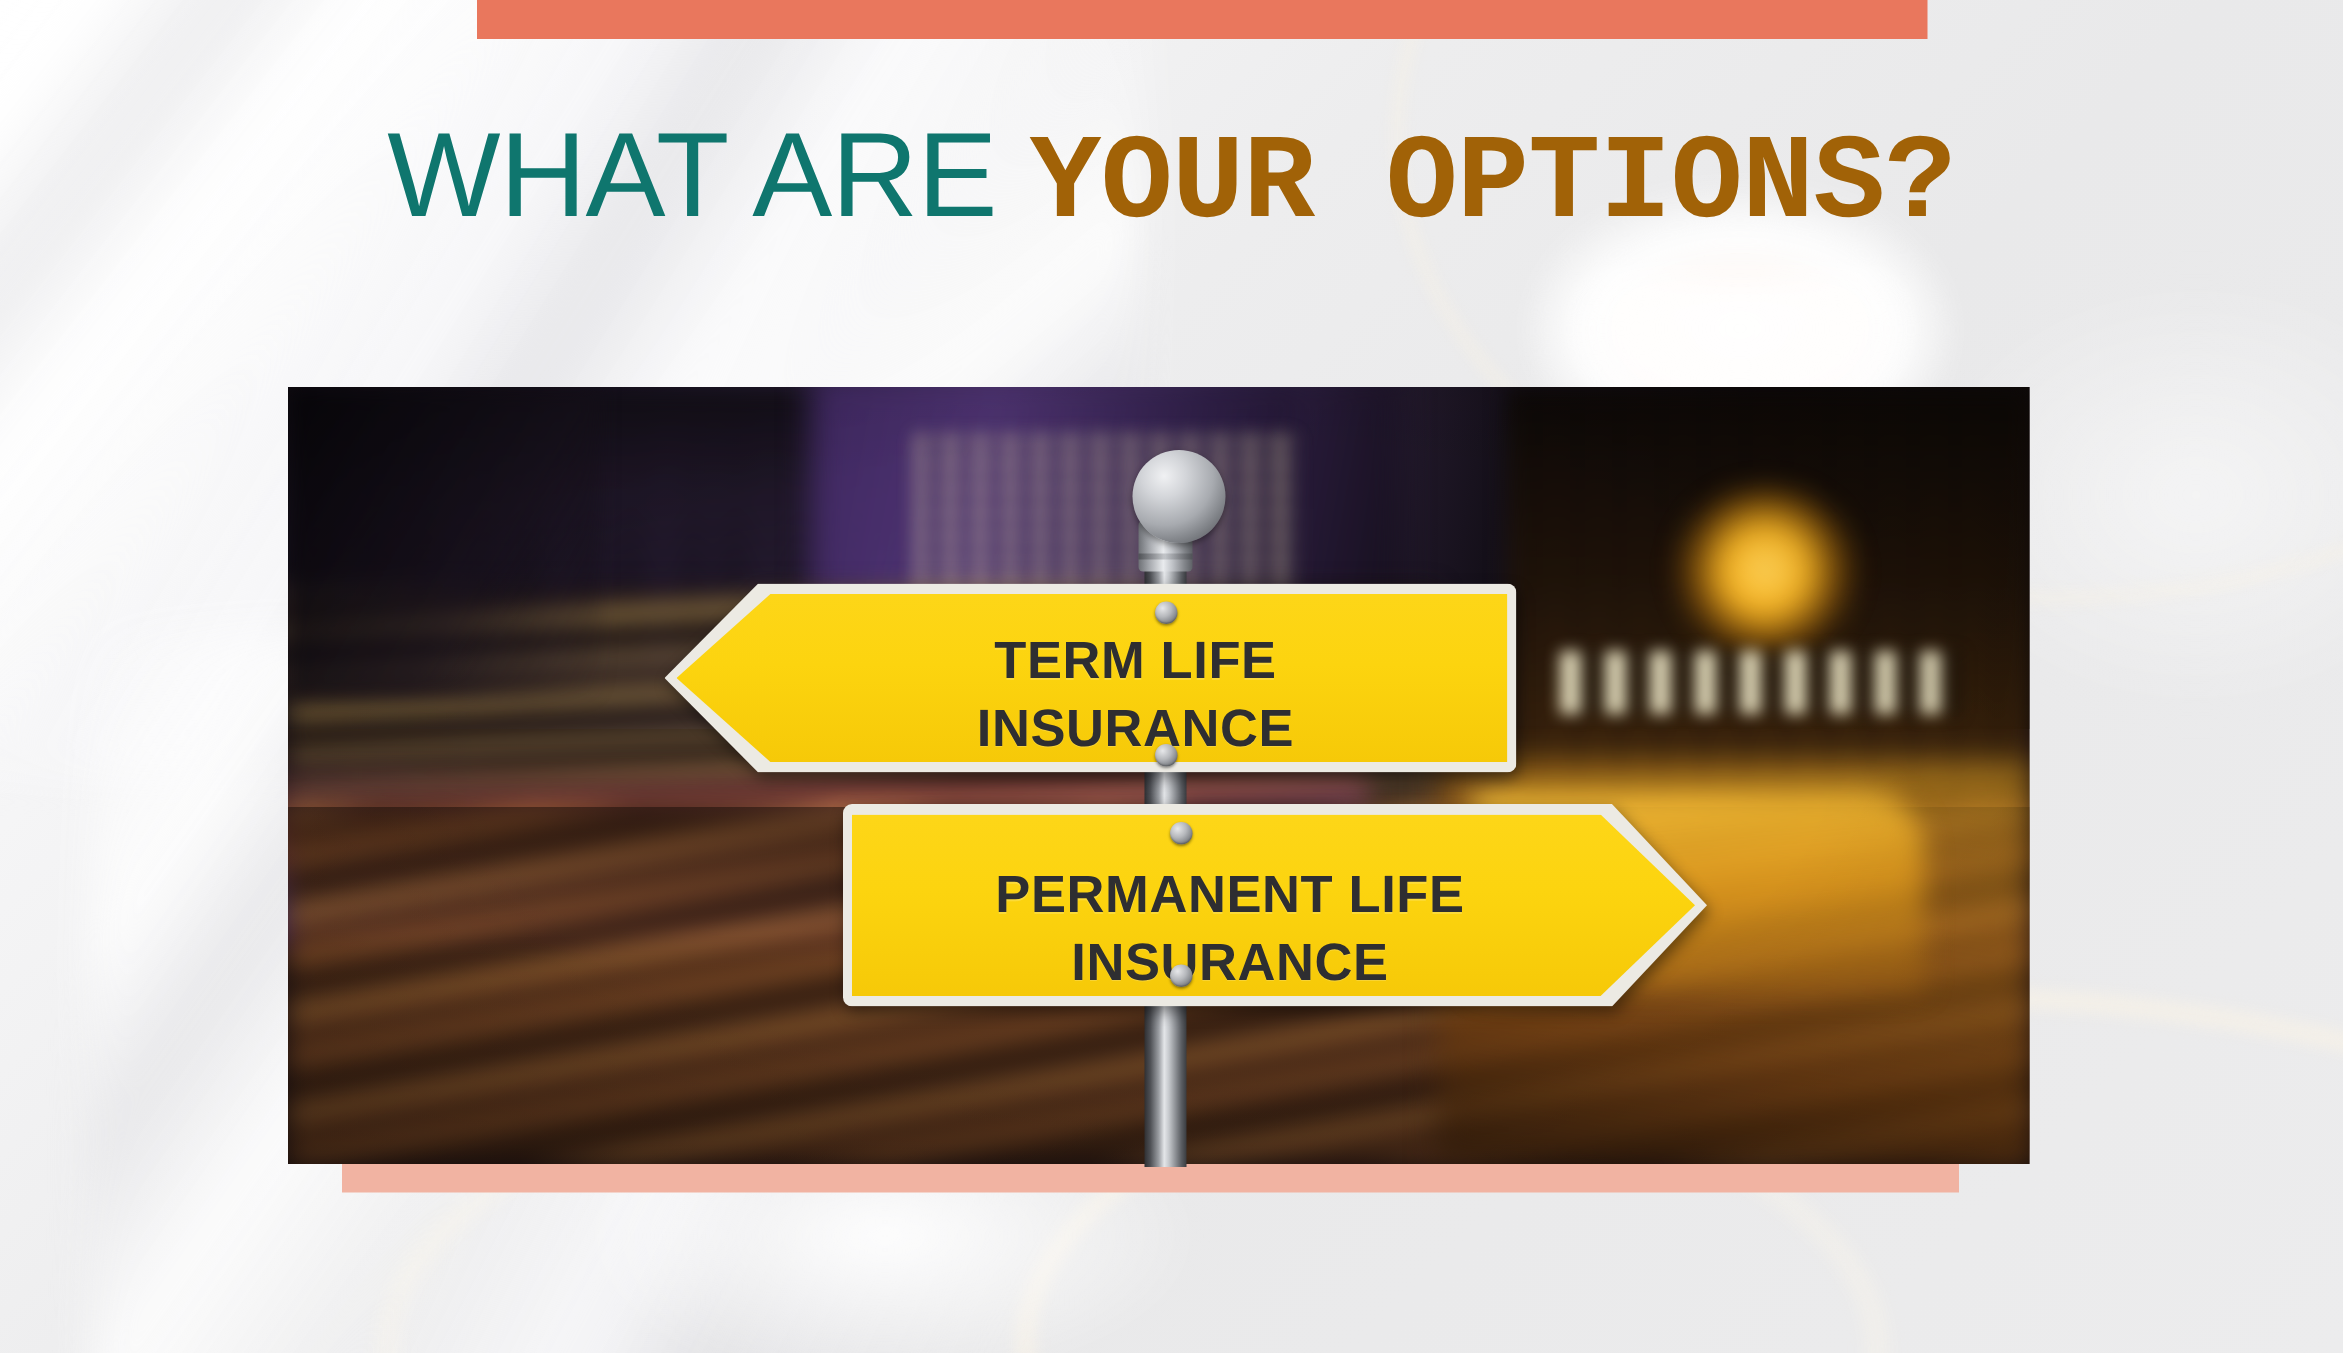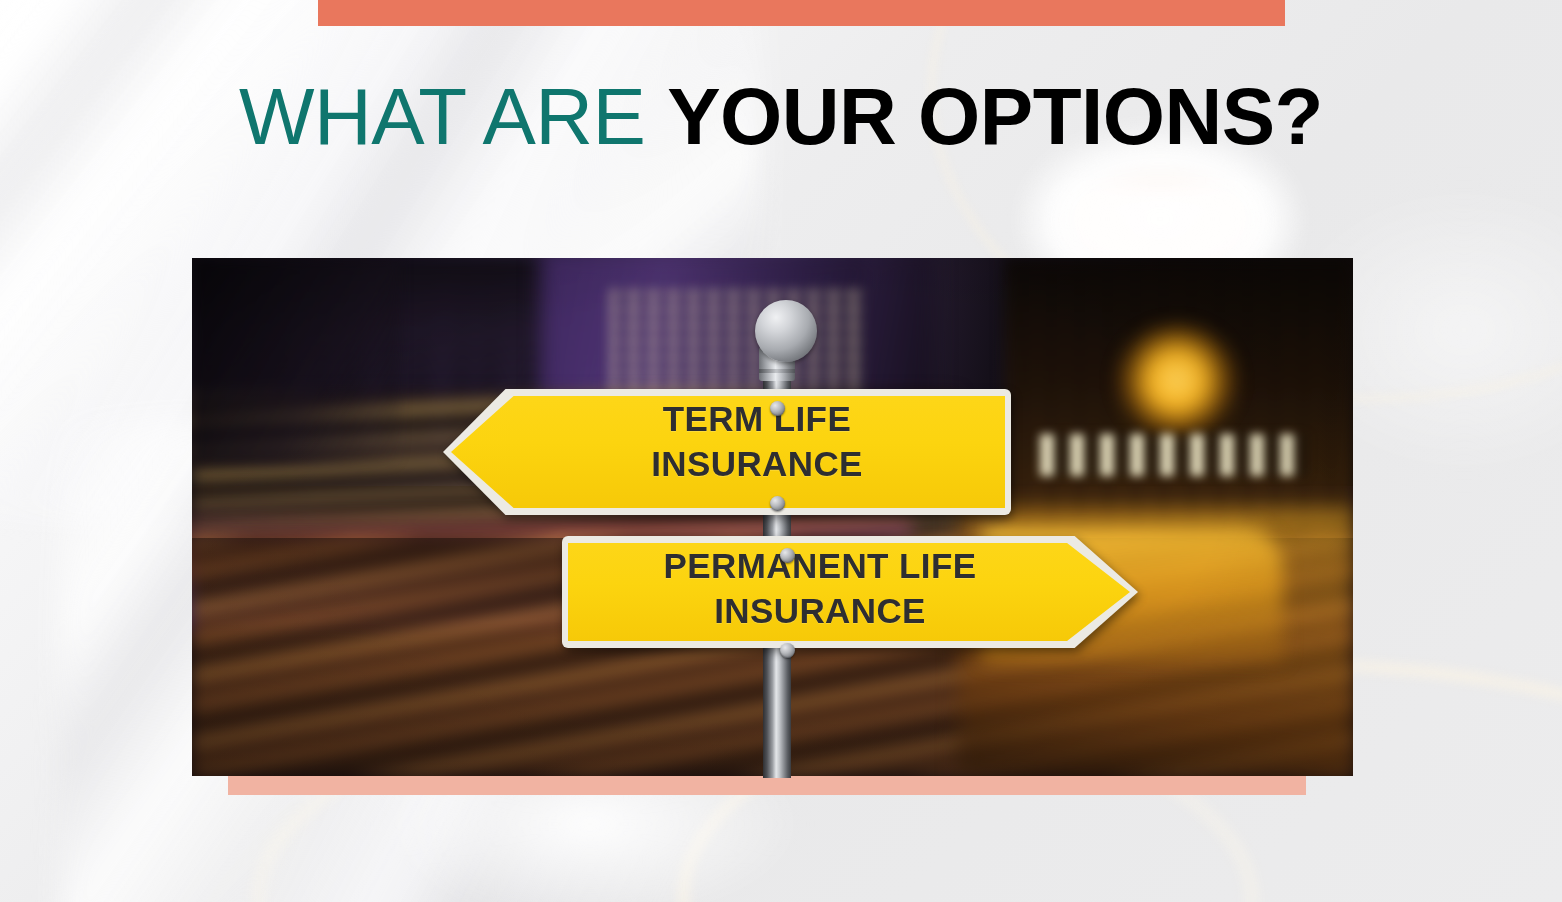--- a/index.html
+++ b/index.html
@@ -99,24 +99,24 @@
     line-height: 98px;
     letter-spacing: -0.5px;
   }
   .title .t-light {
     color: #0f766e;
     font-weight: 300;
     font-stretch: condensed;
     font-family: "Liberation Sans Narrow", "Liberation Sans", sans-serif;
   }
   .title .t-bold {
-    color: #000000;
+    color: #a16207;
     font-weight: 700;
     font-stretch: condensed;
-    font-family: Liberation Sans, sans-serif;
+    font-family: Liberation Mono, monospace;
   }
 
   
   .photo {
     position: absolute; left: 192px; top: 258px; width: 1161px; height: 518px;
     overflow: hidden;
     background: #1a1016;
   }
   .ph-sky {
     position: absolute; left: 0; top: 0; width: 100%; height: 44%;
@@ -236,21 +236,21 @@
   }
   .sign-plate {
     position: relative;
     width: 100%; height: 100%;
     background: #eceae3;
     display: flex; align-items: center; justify-content: center;
   }
   .sign-inner {
     position: absolute; left: 7px; top: 7px; right: 7px; bottom: 7px;
     background: linear-gradient(180deg, #fdd618 0%, #fcd40f 42%, #f6c908 100%);
-    display: flex; align-items: flex-start; justify-content: center;
+    display: flex; align-items: flex-end; justify-content: center;
   }
   .sign-text {
     text-align: center;
     color: #2e2e31;
     font-weight: 700;
     font-size: 35px;
     line-height: 45px;
     letter-spacing: .4px;
     font-family: "Liberation Sans", sans-serif;
     white-space: pre-line;
@@ -266,21 +266,21 @@
     border-radius: 6px;
   }
   .sign-left .sign-inner {
     clip-path: polygon(11.3% 0%, 100% 0%, 100% 100%, 11.3% 100%, 0% 50%);
     left: 8px; top: 7px; right: 6px; bottom: 7px;
   }
   .sign-left .sign-text { padding-left: 58px; }
 
   
   .sign-right {
-    left: 562px; top: 536px; width: 576px; height: 112px;
+    left: 562px; top: 536px; width: 576px; height: 135px;
   }
   .sign-right .sign-plate {
     clip-path: polygon(0% 0%, 89% 0%, 100% 50%, 89% 100%, 0% 100%);
     border-radius: 6px;
   }
   .sign-right .sign-inner {
     clip-path: polygon(0% 0%, 88.8% 0%, 100% 50%, 88.8% 100%, 0% 100%);
     left: 6px; top: 7px; right: 8px; bottom: 7px;
   }
   .sign-right .sign-text { padding-right: 58px; }

